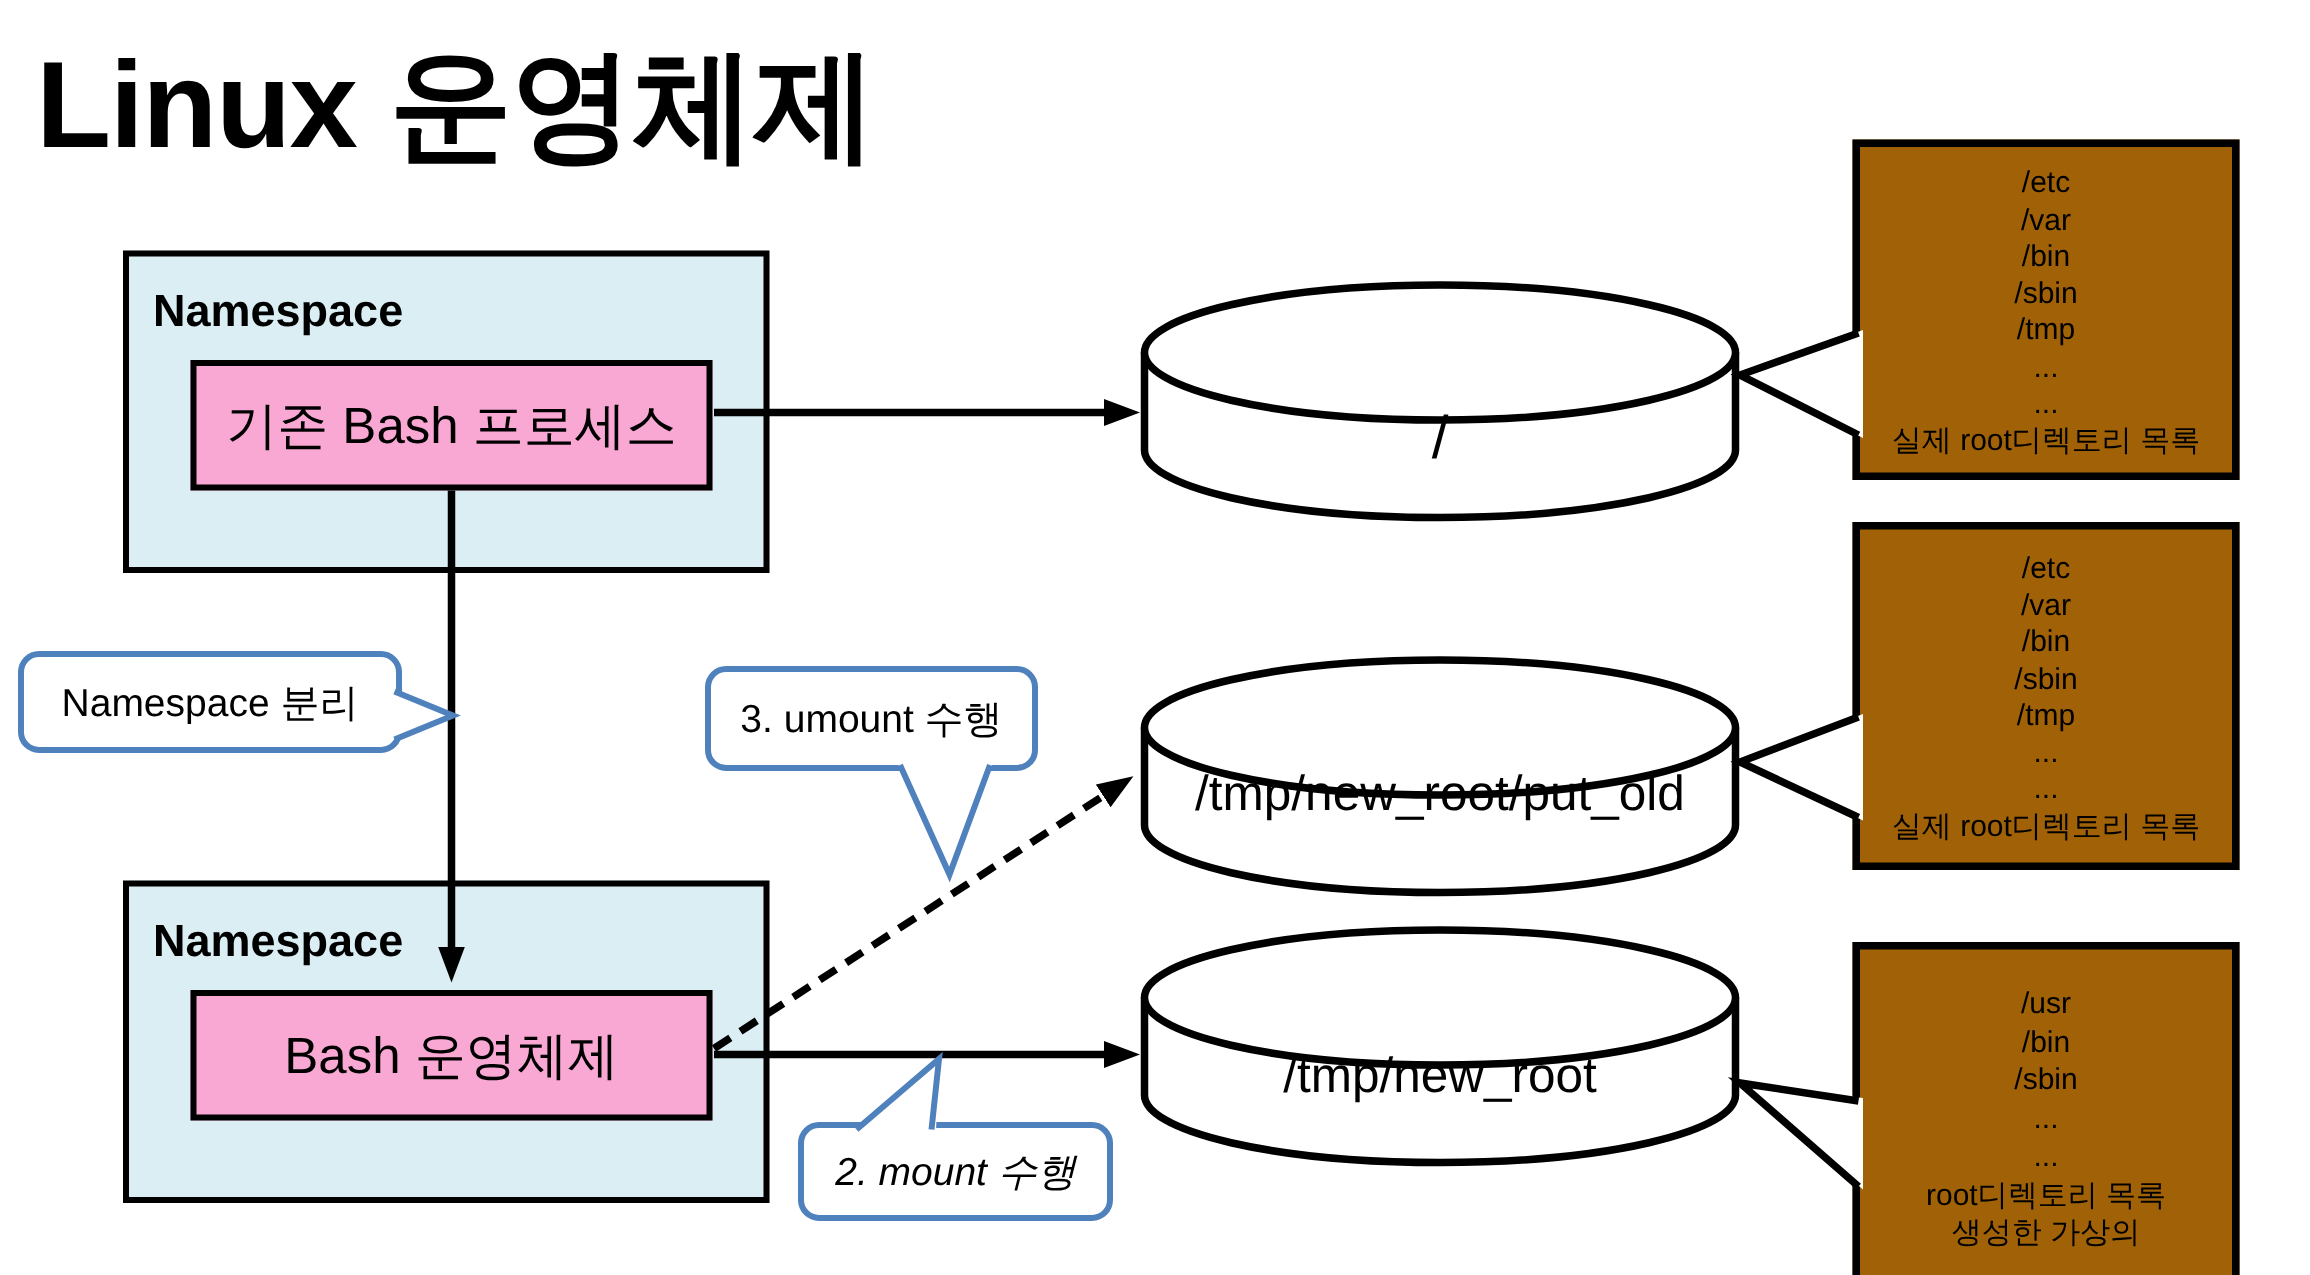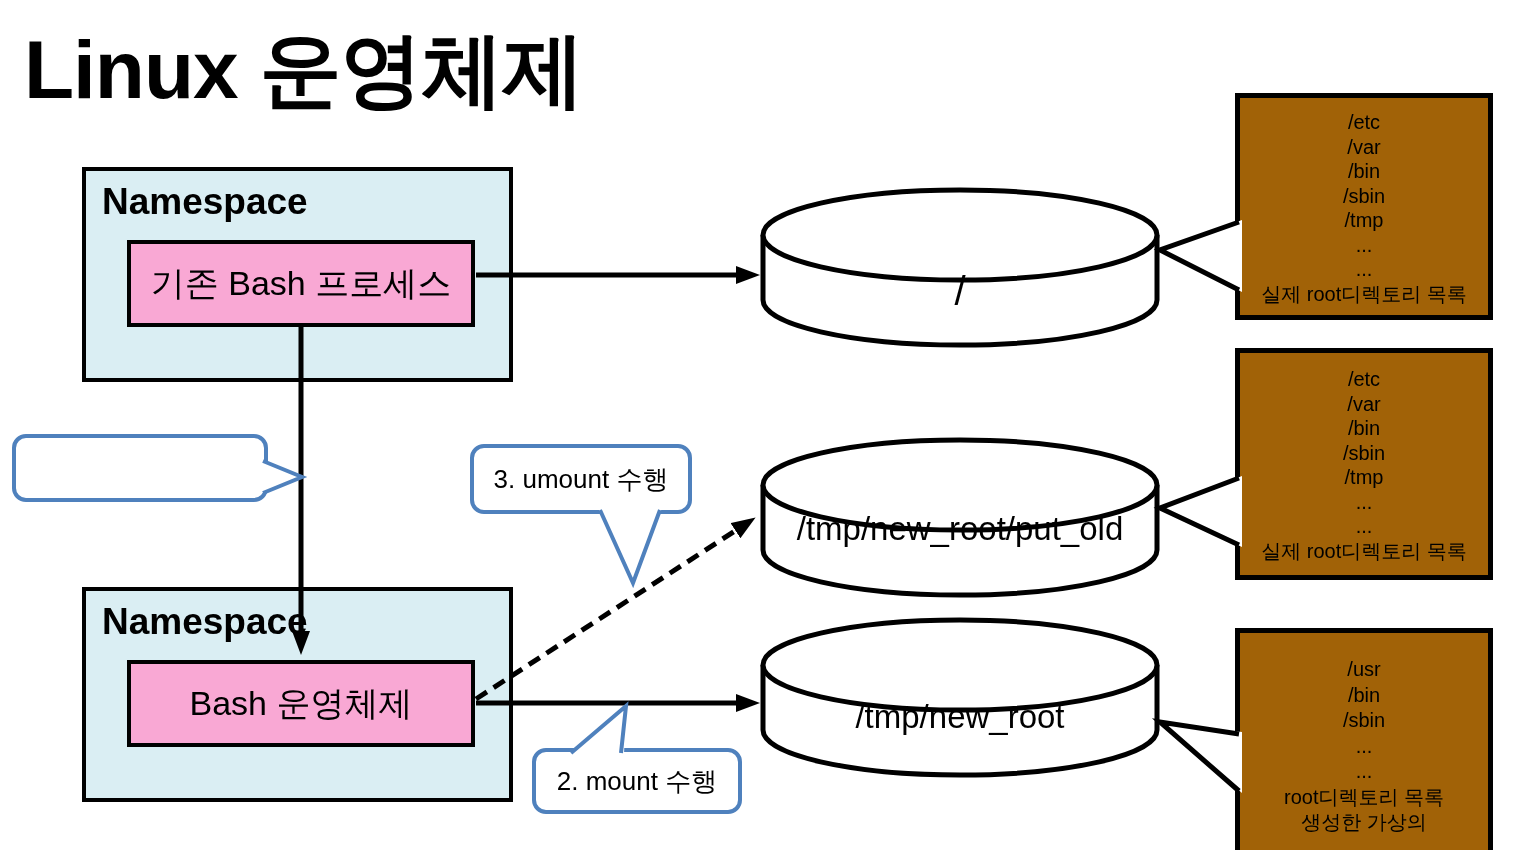--- a/index.html
+++ b/index.html
@@ -8,21 +8,21 @@
     font-family:"Liberation Sans","DejaVu Sans",sans-serif;color:#000;
   }
   .abs{position:absolute;}
   #title{
     left:24px;top:16px;font-size:82px;font-weight:bold;letter-spacing:-1px;white-space:nowrap;
   }
   .ns-box{
     width:431px;height:215px;background:#daeef3;border:4px solid #000;box-sizing:border-box;
   }
   .ns-label{
-    position:absolute;left:16px;top:10px;font-size:37px;font-weight:bold;
+    position:absolute;left:16px;top:20px;font-size:30px;font-weight:bold;
   }
   .proc-box{
     position:absolute;left:41px;top:69px;width:348px;height:87px;background:#f9a8d4;
     border:4px solid #000;box-sizing:border-box;display:flex;align-items:center;justify-content:center;
     font-size:34px;white-space:nowrap;
   }
   .listing-box{
     left:1235px;width:258px;background:#a16207;border:5px solid #000;box-sizing:border-box;
     text-align:center;font-size:20px;line-height:24.5px;
   }
@@ -80,27 +80,28 @@
     <span class="ln">/usr</span>
     <span class="ln">/bin</span>
     <span class="ln">/sbin</span>
     <span class="ln">...</span>
     <span class="ln">...</span>
     <span class="ln">root디렉토리 목록</span>
     <span class="ln">생성한 가상의</span>
   </div>
 
   <div class="abs callout" style="left:12px;top:434px;width:256px;height:68px;">
+    <span>Namespace 분리</span>
   </div>
 
   <div class="abs callout" style="left:470px;top:444px;width:222px;height:70px;">
     <span>3. umount 수행</span>
   </div>
 
-  <div class="abs callout" style="left:532px;top:748px;width:210px;height:66px;">
+  <div class="abs callout" style="left:532px;top:748px;width:210px;height:66px;font-style:italic;">
     <span>2. mount 수행</span>
   </div>
 
   <svg id="svg-overlay" width="1540" height="850" viewBox="0 0 1540 850">
     <defs>
       <marker id="arrowhead" markerUnits="userSpaceOnUse" markerWidth="26" markerHeight="20" refX="3" refY="9" orient="auto">
         <path d="M0,0 L24,9 L0,18 Z" fill="#000"></path>
       </marker>
     </defs>
 

